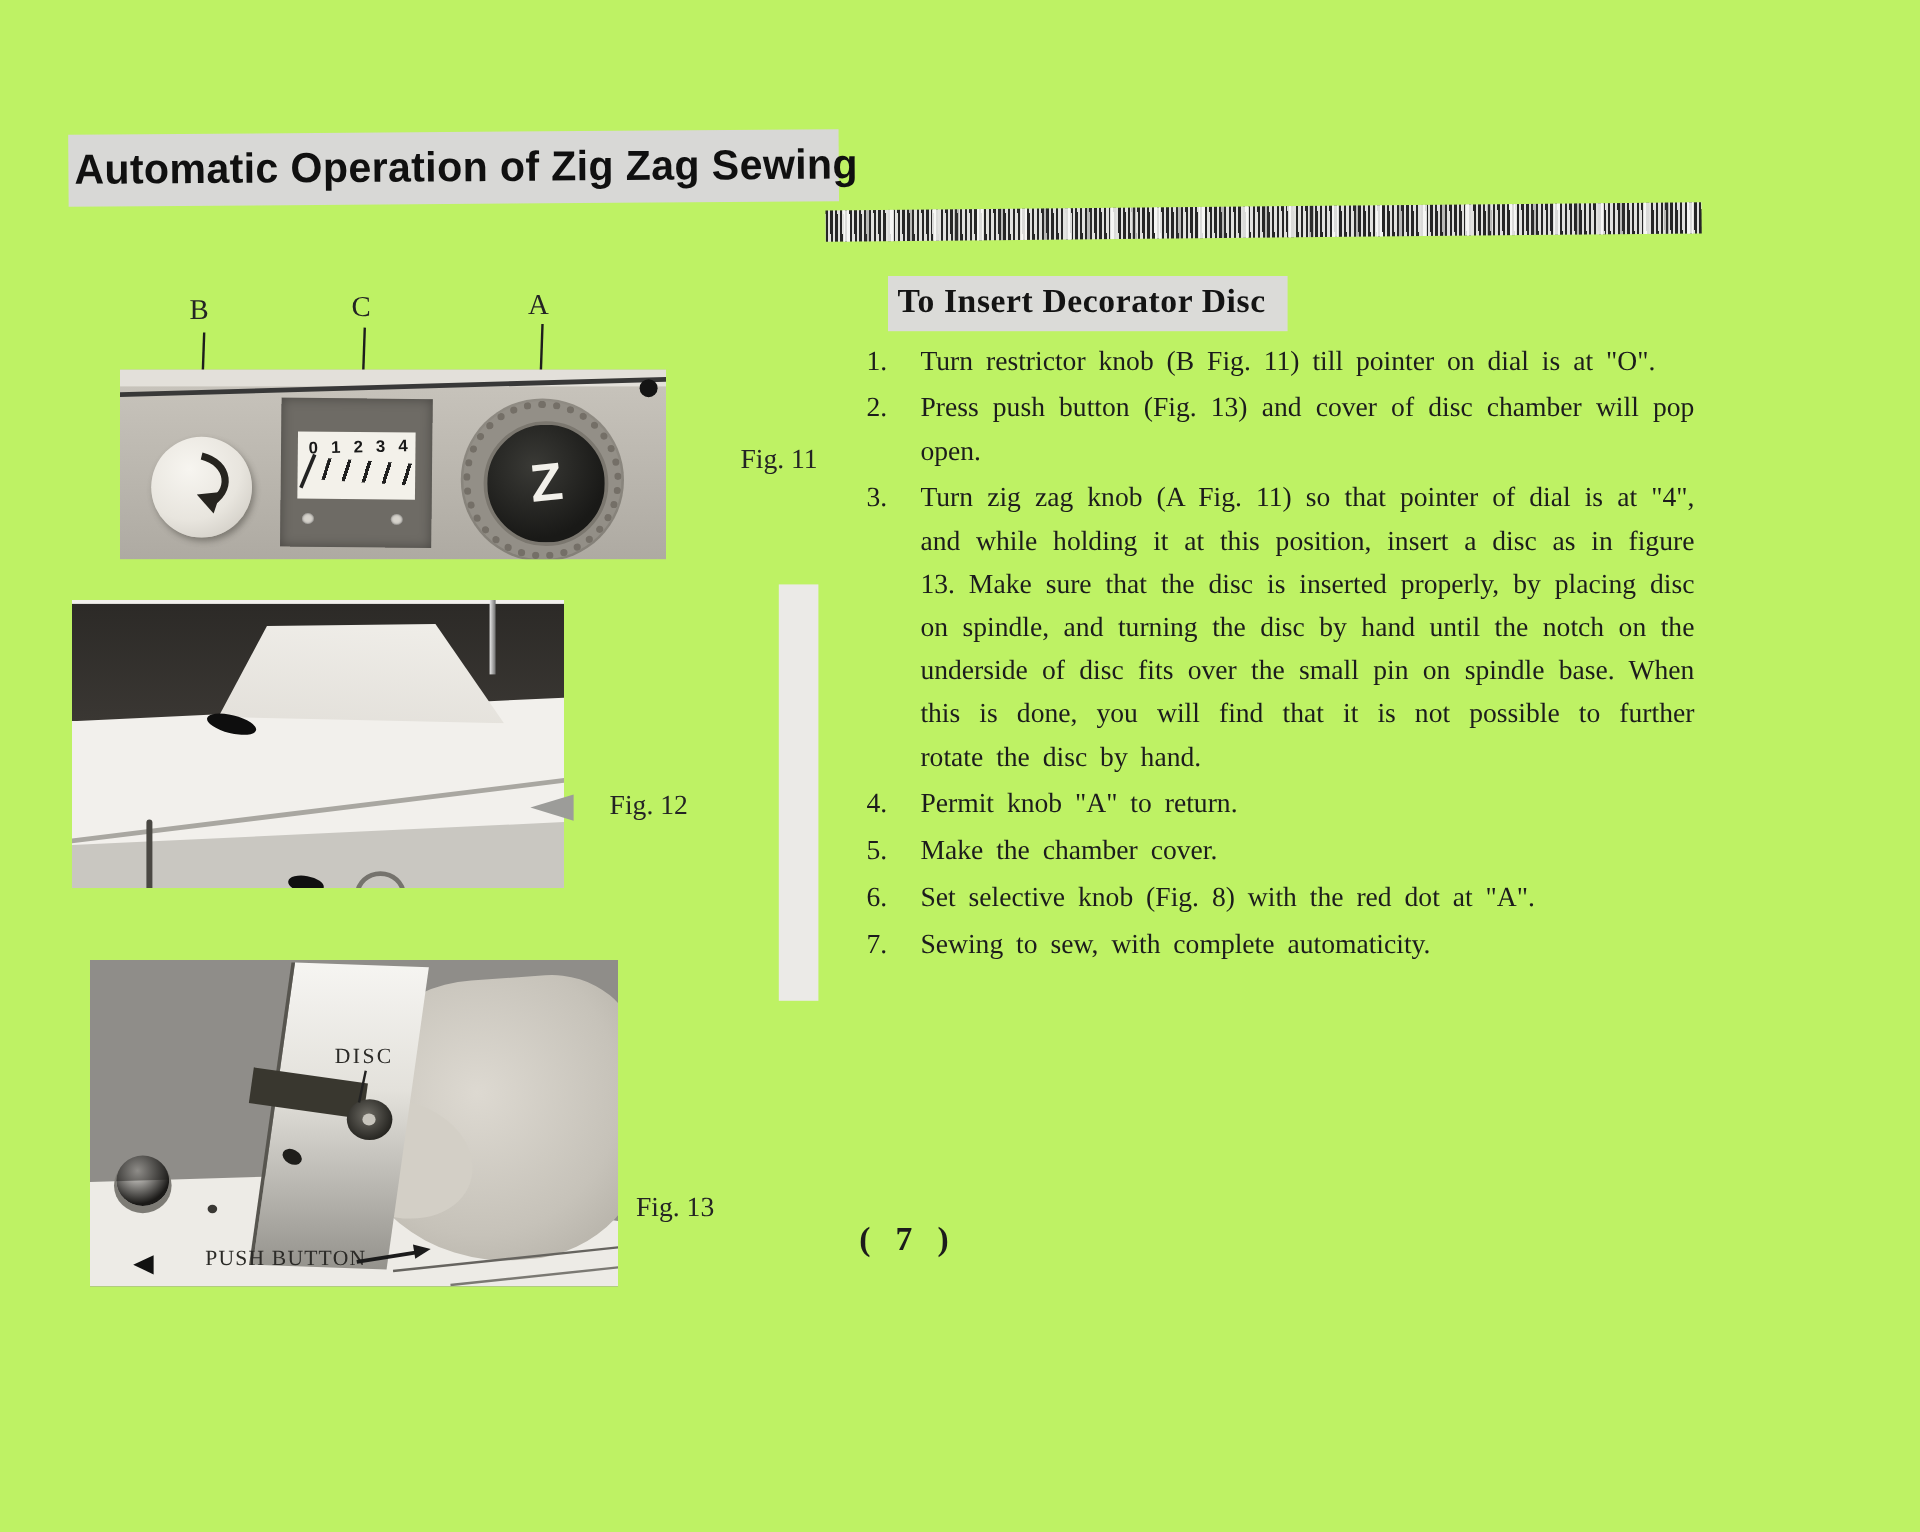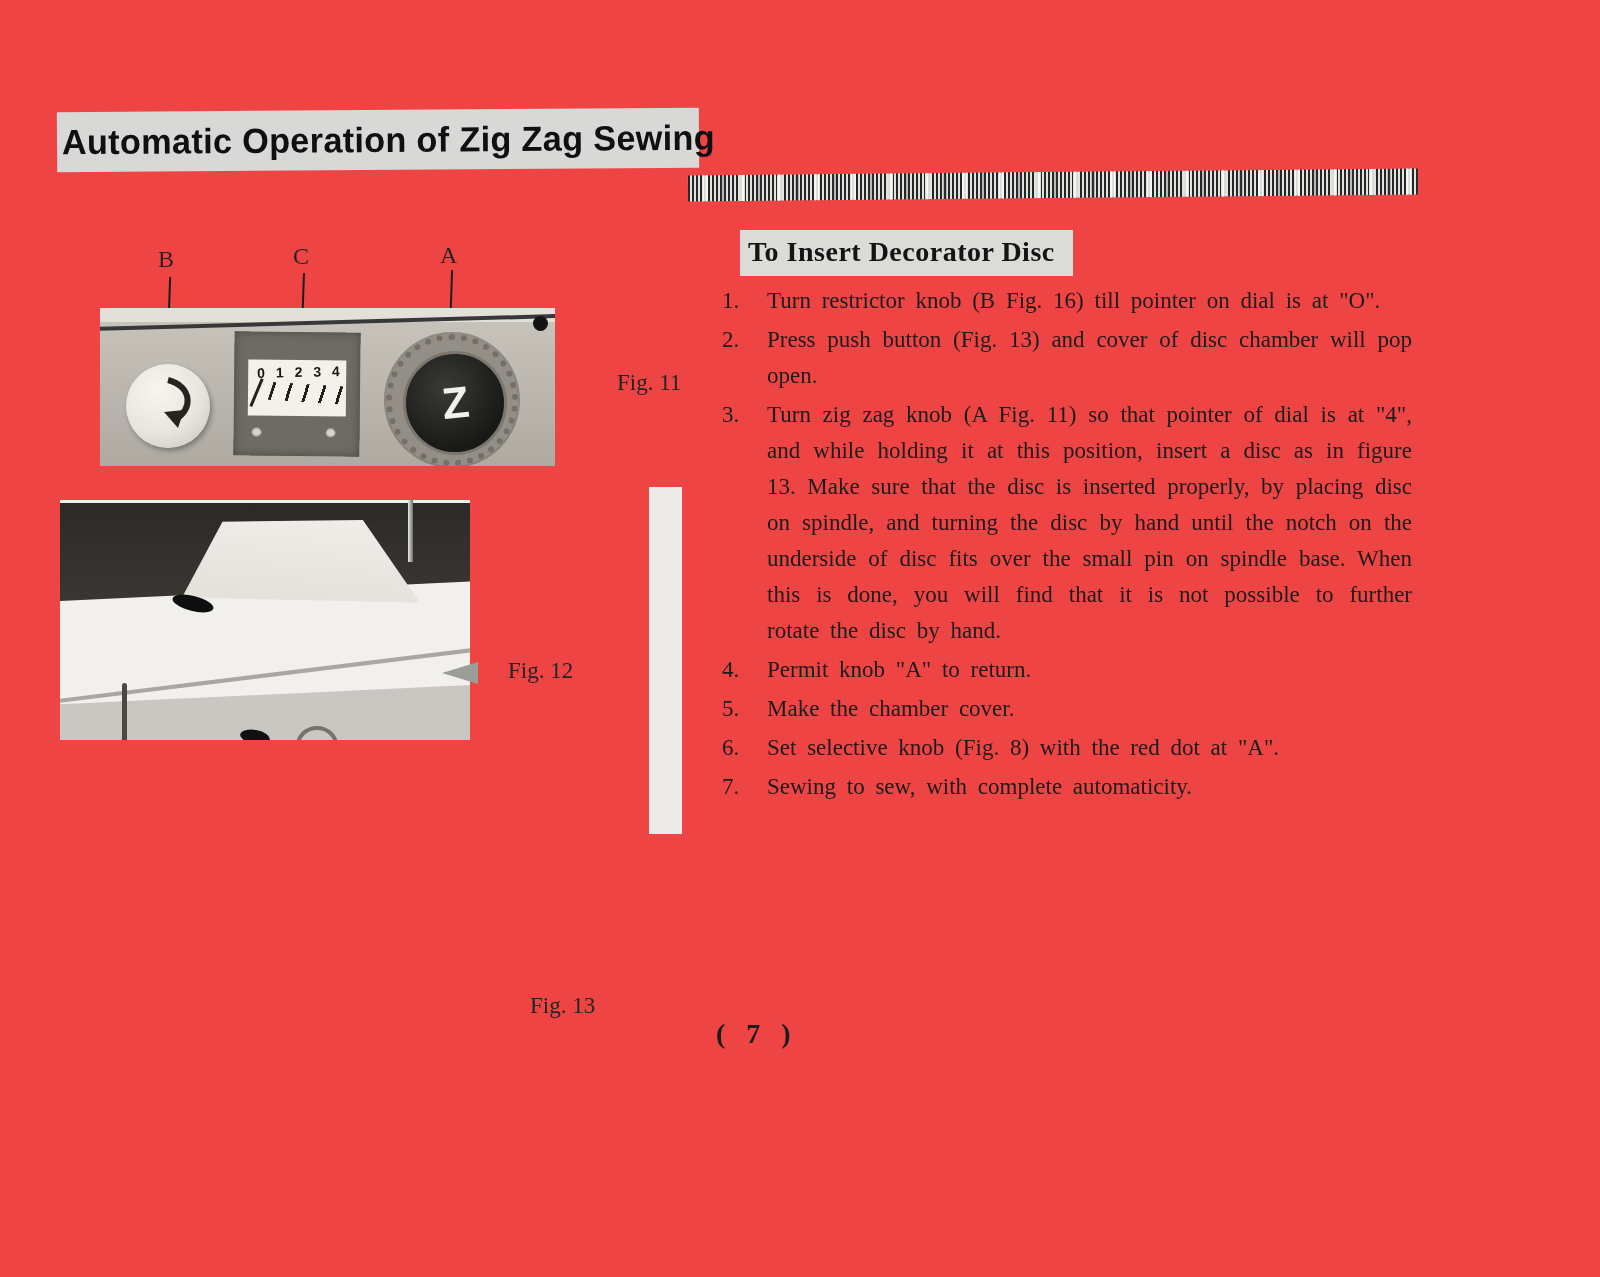--- a/index.html
+++ b/index.html
@@ -1,16 +1,16 @@
 <!DOCTYPE html>
 <html><head>
 <meta charset="utf-8">
 <style>
   html,body{margin:0;padding:0;background:#ffffff;}
-  .page{position:relative;width:1600px;height:1277px;background:#ef4444;overflow:hidden;
+  .page{position:relative;width:1600px;height:1277px;background:#bef264;overflow:hidden;
         font-family:"Liberation Serif",serif;color:#1c1c1c;}
 
   
   .title-band{position:absolute;left:57px;top:110px;width:642px;height:60px;background:#d8d8d6;
               transform:rotate(-0.4deg);display:flex;align-items:center;}
   .title-text{font-family:"Liberation Sans",sans-serif;font-weight:bold;font-size:35px;
               letter-spacing:0.3px;color:#101010;padding-left:5px;white-space:nowrap;transform:scaleX(0.98);transform-origin:left;}
 
   
   .halftone{position:absolute;left:688px;top:172px;width:730px;height:26px;transform:rotate(-0.55deg);
@@ -179,30 +179,51 @@
     <div class="fig12-lower"></div>
     <div class="fig12-pin"></div>
     <div class="fig12-hole2"></div>
     <div class="fig12-ring"></div>
   </div>
   <div class="fig12-arrow"></div>
   <span class="fig-caption" style="left:508px;top:658px;">Fig. 12</span>
 
   <div class="scan-strip"></div>
 
+  <div class="fig13-photo">
+    <div class="fig13-bed"></div>
+    <div class="fig13-hand"></div>
+    <div class="fig13-thumb"></div>
+    <div class="fig13-cover"></div>
+    <div class="fig13-slot"></div>
+    <div class="fig13-disc">
+      <div class="fig13-disc-dot"></div>
+    </div>
+    <span class="fig13-disc-label">DISC</span>
+    <div class="fig13-disc-line"></div>
+    <div class="fig13-button"></div>
+    <div class="fig13-smudge"></div>
+    <div class="fig13-dot2"></div>
+    <span class="fig13-pb-label">PUSH BUTTON</span>
+    <div class="fig13-pb-arrow-line"></div>
+    <div class="fig13-pb-arrow-head"></div>
+    <div class="fig13-line1"></div>
+    <div class="fig13-line2"></div>
+    <div class="fig13-wedge"></div>
+  </div>
   <span class="fig-caption" style="left:530px;top:993px;">Fig. 13</span>
 
   <div class="heading-band">
     <span class="heading-text">To Insert Decorator Disc</span>
   </div>
 
   <div class="steps">
     <div class="step">
       <span class="step-num">1.</span>
-      <span class="step-text">Turn restrictor knob (B Fig. 16) till pointer on dial is at "O".</span>
+      <span class="step-text">Turn restrictor knob (B Fig. 11) till pointer on dial is at "O".</span>
     </div>
     <div class="step">
       <span class="step-num">2.</span>
       <span class="step-text">Press push button (Fig. 13) and cover of disc chamber will pop open.</span>
     </div>
     <div class="step">
       <span class="step-num">3.</span>
       <span class="step-text">Turn zig zag knob (A Fig. 11) so that pointer of dial is at "4", and while holding it at this position, insert a disc as in figure 13.  Make sure that the disc is inserted properly, by placing disc on spindle, and turning the disc by hand until the notch on the underside of disc fits over the small pin on spindle base.  When this is done, you will find that it is not possible to further rotate the disc by hand.</span>
     </div>
     <div class="step">

